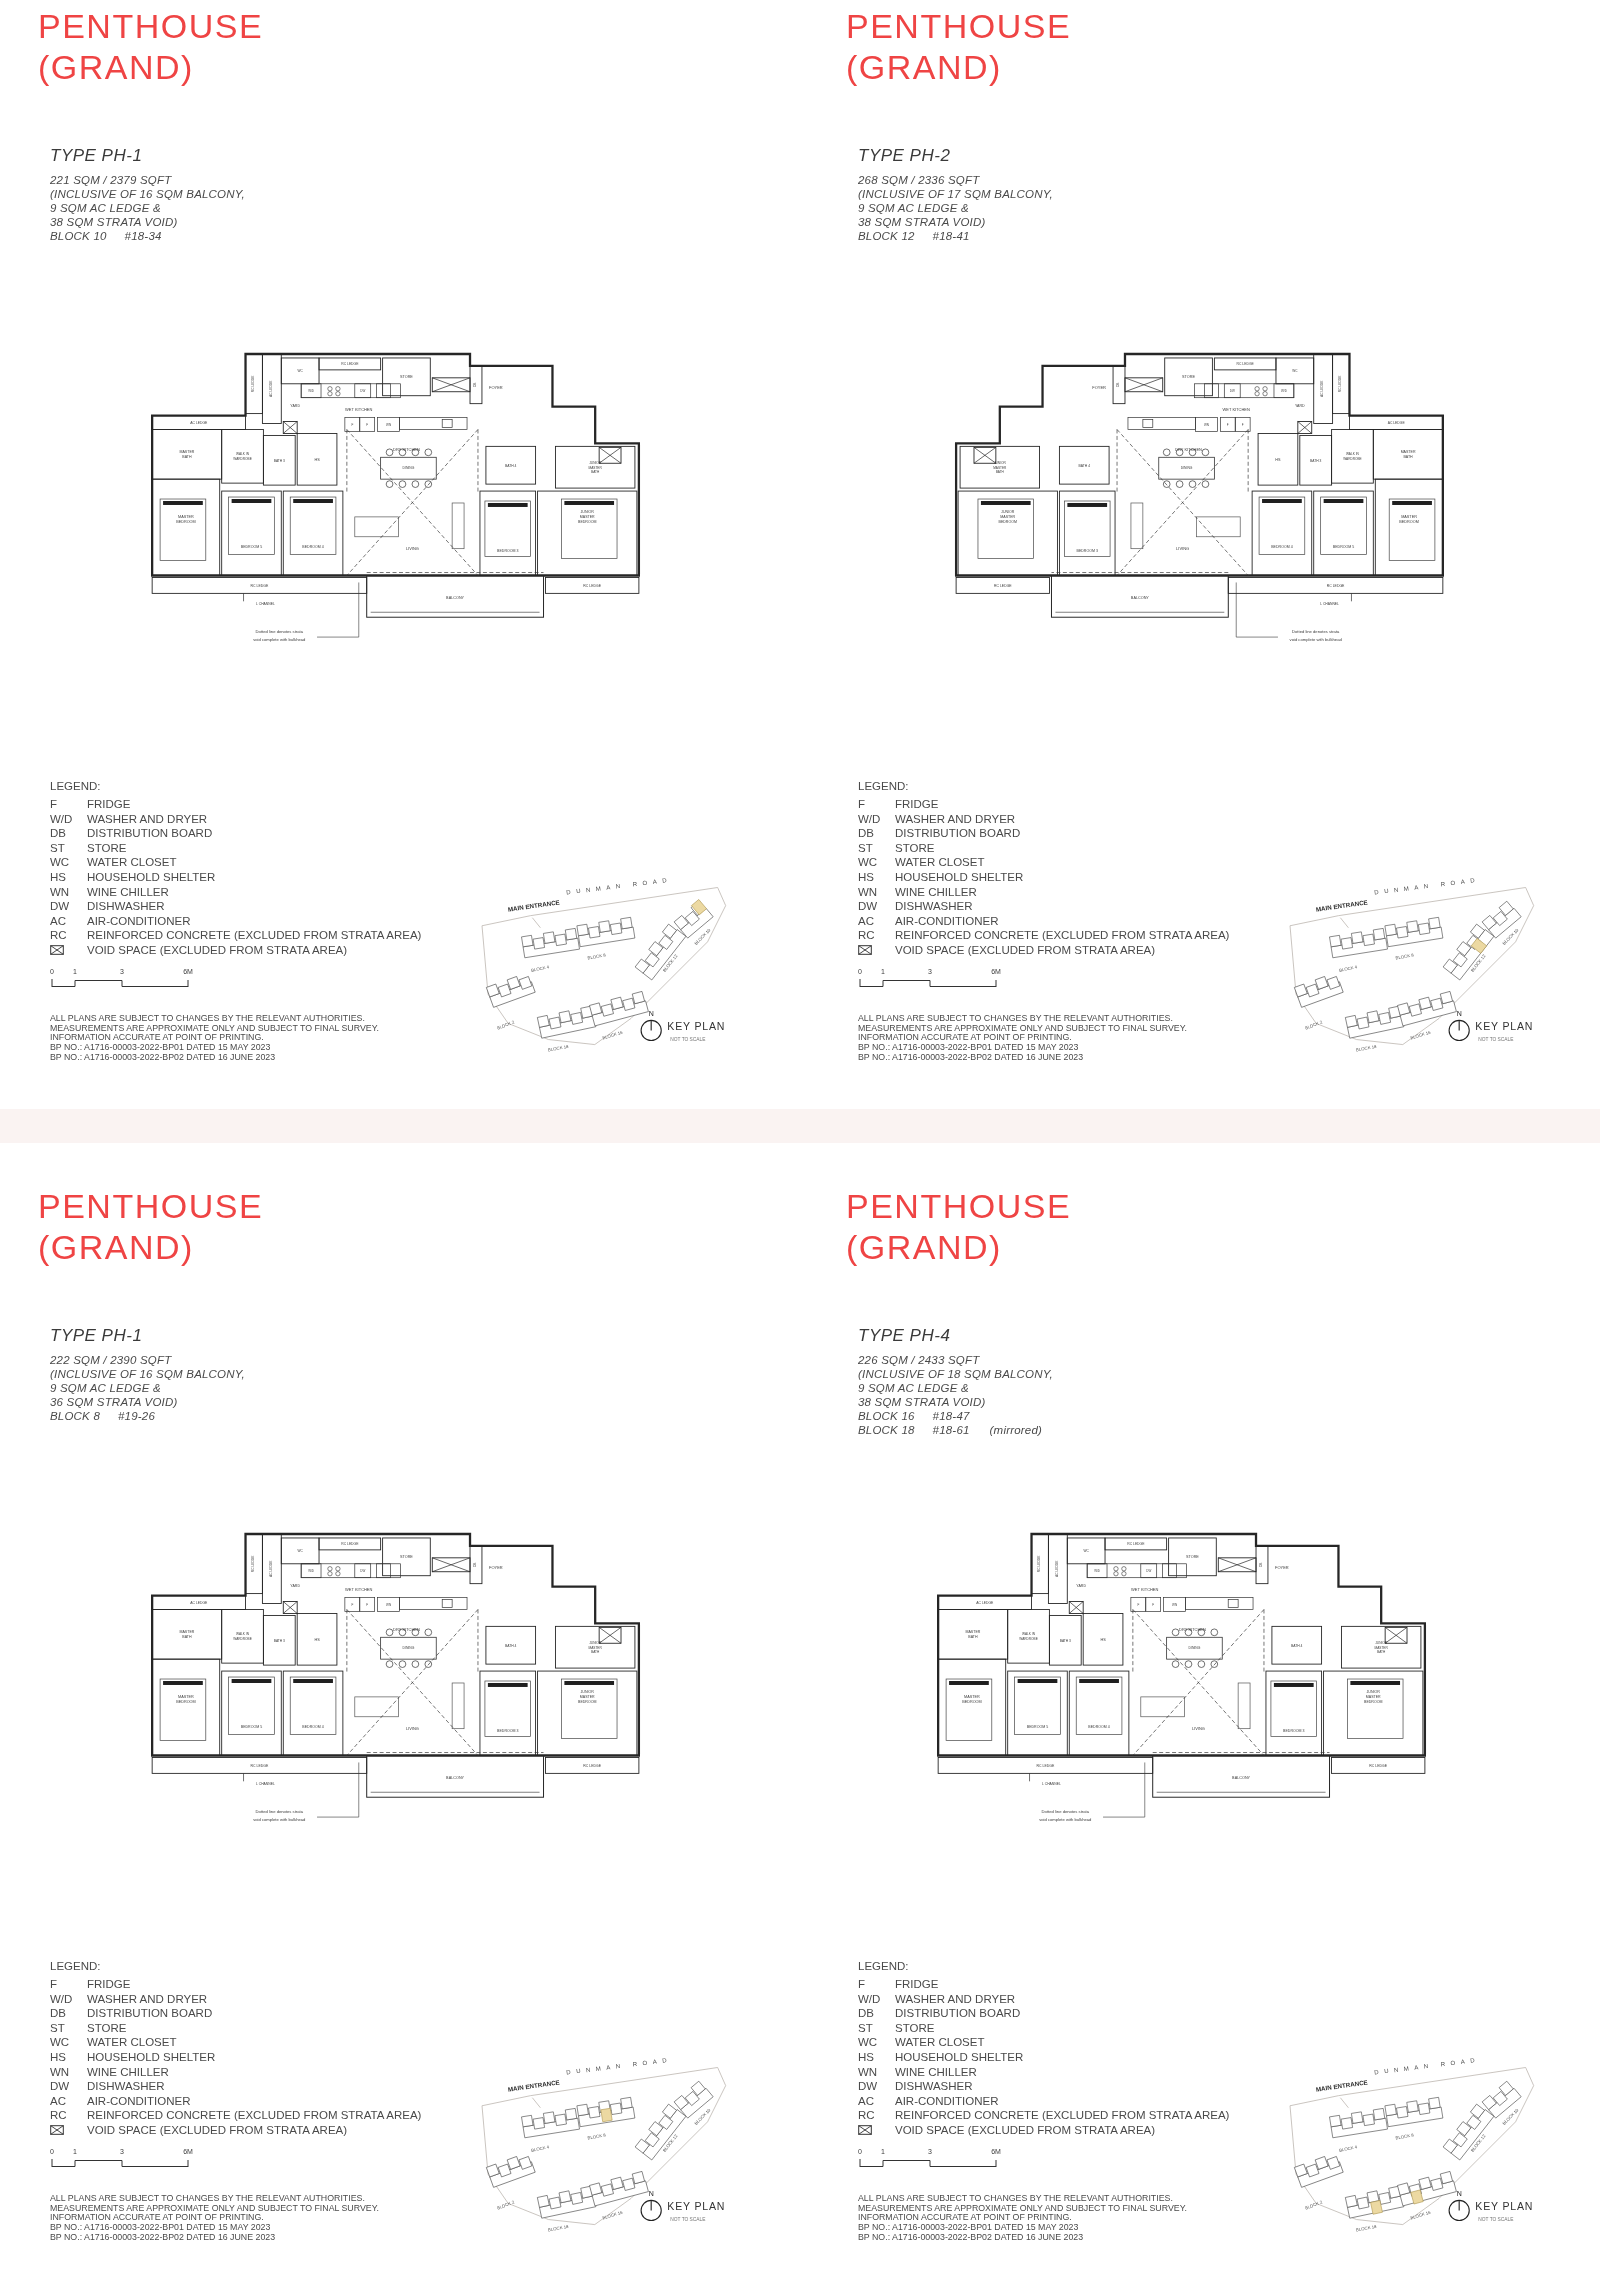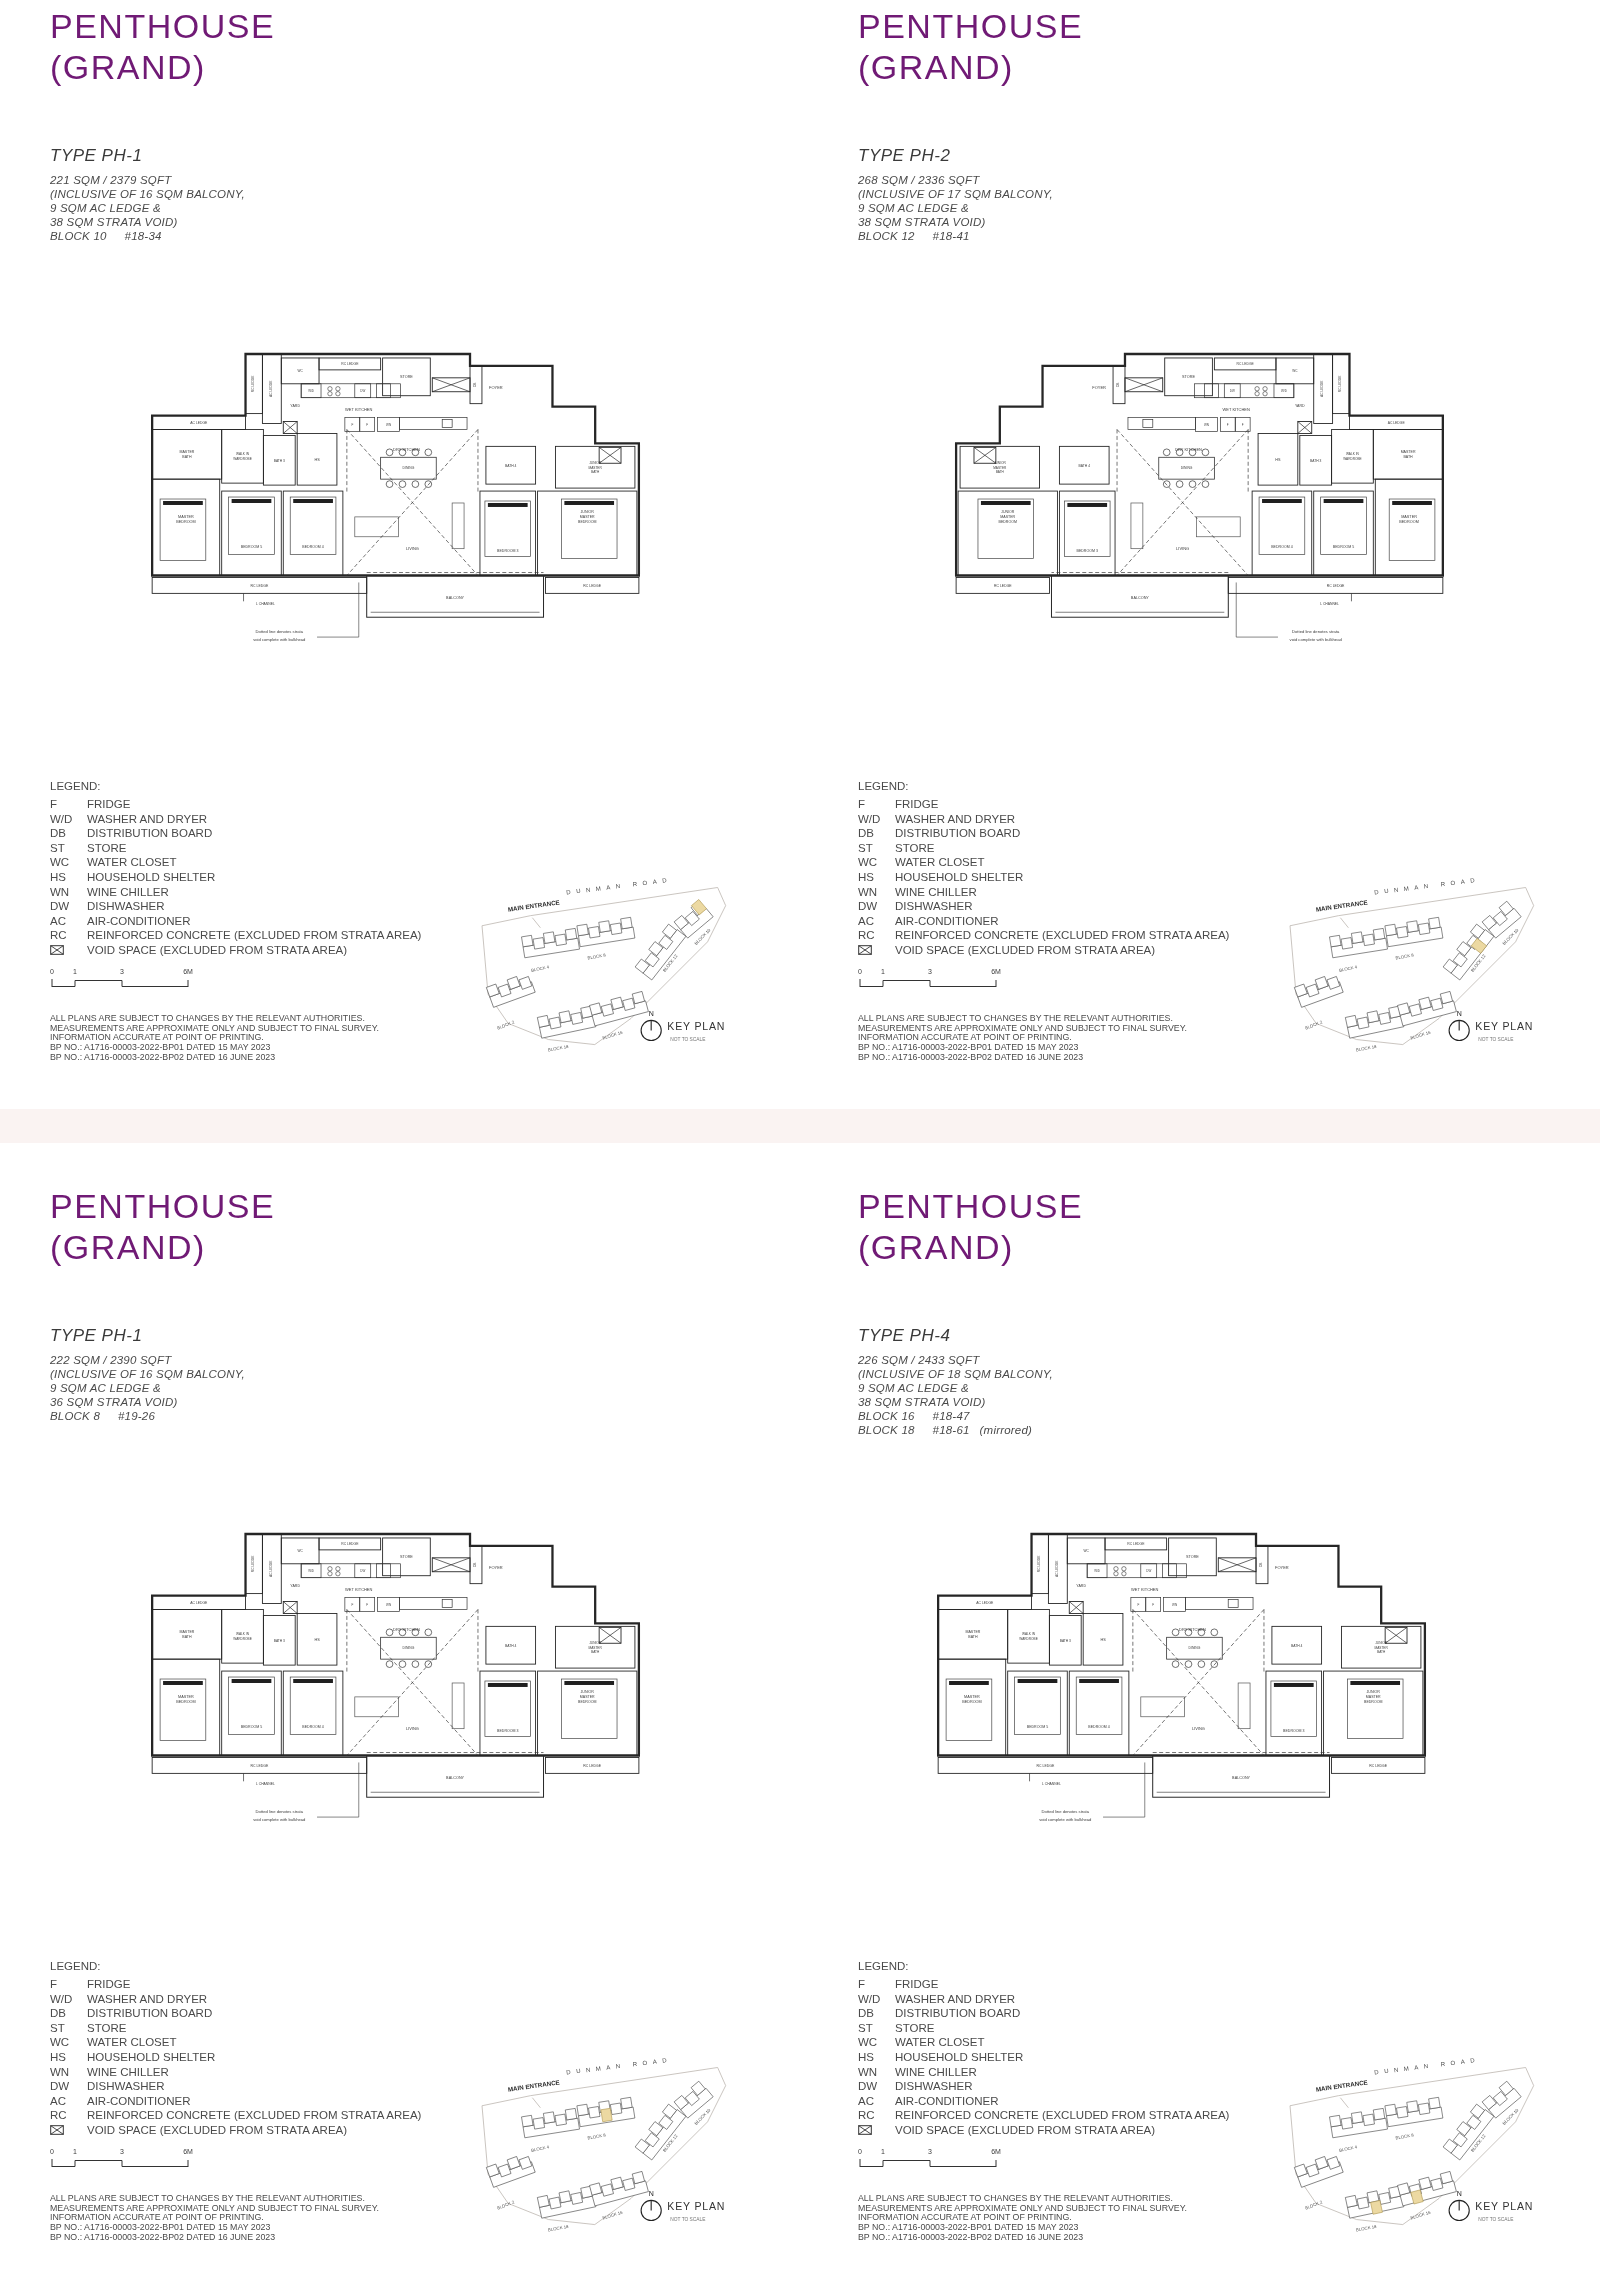--- a/index.html
+++ b/index.html
@@ -7,34 +7,34 @@
     width:1600px;height:2269px;position:relative;background:#ffffff;
     font-family:"Liberation Sans",sans-serif;overflow:hidden;
   }
   .band{position:absolute;left:0;top:1109px;width:1600px;height:34px;}
   .q{position:absolute;width:808px;height:1089px;}
   .q1{left:0;top:0}
   .q2{left:808px;top:0}
   .q3{left:0;top:1180px}
   .q4{left:808px;top:1180px}
   .title{
-    position:absolute;left:50px;top:6px;margin:0;
+    position:absolute;left:38px;top:6px;margin:0;
     font-size:34px;line-height:41px;font-weight:400;letter-spacing:1.5px;
-    color:#701a75;
+    color:#ef4444;
   }
   .typeblock{position:absolute;left:50px;top:146px;font-style:italic;}
   .typeblock h2{
     margin:0 0 7px 0;font-size:17px;font-weight:400;letter-spacing:.5px;color:#3a3a3a;
   }
   .detail,.inc-line,.bl{
     font-size:11.5px;line-height:14px;color:#4a4a4a;letter-spacing:.2px;
   }
   .bl{display:flex;}
   .bl .bl-unit{margin-left:18px;}
-  .bl .bl-note{margin-left:10px;}
+  .bl .bl-note{margin-left:20px;}
   .plan{position:absolute;left:150px;top:352px;width:497px;height:298px;}
   .q2 .plan{left:140px}
   .q4 .plan{left:128px}
   .legend{position:absolute;left:50px;top:779px;}
   .lg-h{font-size:11.5px;line-height:15px;color:#4a4a4a;margin-bottom:3px;}
   .lg-row{display:flex;align-items:center;font-size:11.5px;line-height:14.6px;color:#4a4a4a;}
   .lg-abbr{width:37px;flex:none;}
   .lg-abbr svg{display:block;}
   .scalebar{position:absolute;left:50px;top:966px;width:150px;height:26px;}
   .disclaimer{position:absolute;left:50px;top:1014px;font-size:8.8px;line-height:9.7px;color:#4a4a4a;}

